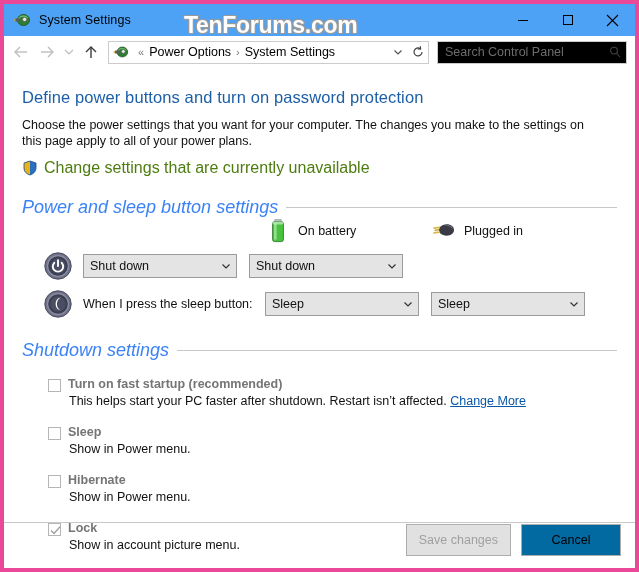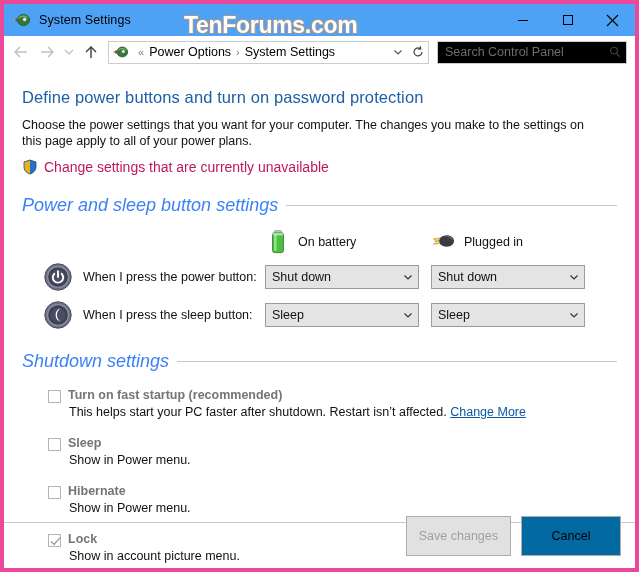--- a/index.html
+++ b/index.html
@@ -193,22 +193,22 @@
     align-items: center;
     margin-top: 10px;
   }
   .shield-icon {
     width: 16px;
     height: 16px;
     margin-right: 6px;
     flex: 0 0 auto;
   }
   .uac-link {
-    font-size: 14px;
-    color: #be185d;
+    font-size: 16px;
+    color: #4d7c0f;
     text-decoration: none;
   }
 
   
   .group {
     margin-top: 20px;
     display: flex;
     align-items: center;
   }
   .group-label {
@@ -219,21 +219,20 @@
     font-style: italic;
   }
   .group-rule {
     flex: 1 1 auto;
     height: 1px;
     background: #c8c8c8;
   }
 
   
   .col-head {
-    margin-top: 13px;
     display: flex;
     align-items: center;
     padding-left: 243px;
     height: 26px;
   }
   .col-item {
     display: flex;
     align-items: center;
     width: 166px;
     flex: 0 0 auto;
@@ -347,21 +346,21 @@
     background: #c8c8c8;
   }
   .footer {
     position: absolute;
     right: 14px;
     bottom: 12px;
     display: flex;
     align-items: center;
   }
   .btn {
-    height: 40px;
+    height: 32px;
     min-width: 100px;
     padding: 0 12px;
     box-sizing: border-box;
     font-size: 12.5px;
     display: flex;
     align-items: center;
     justify-content: center;
     border: 1px solid #adadad;
     background: #e1e1e1;
     color: #a0a0a0;
@@ -531,21 +530,20 @@
       <span class="row-ico">
         <svg width="30" height="30" viewBox="0 0 30 30">
           <circle cx="15" cy="15" r="13.2" fill="#6f7287" stroke="#4a4c5e" stroke-width="1"></circle>
           <circle cx="15" cy="15" r="10.4" fill="#3c3f52"></circle>
           <circle cx="15" cy="15" r="10.4" fill="none" stroke="#8d90a6" stroke-width="1.2"></circle>
           <circle cx="15" cy="15" r="7.6" fill="#4b4e63"></circle>
           <line x1="15" y1="9.2" x2="15" y2="15" stroke="#ffffff" stroke-width="1.9" stroke-linecap="round"></line>
           <path d="M11.3 11.8 A5.2 5.2 0 1 0 18.7 11.8" fill="none" stroke="#ffffff" stroke-width="1.9" stroke-linecap="round"></path>
         </svg>
       </span>
-      <span class="row-label">When I press the power button:</span>
       <div class="combo">
         <span class="combo-text">Shut down</span>
         <span class="combo-arrow">
           <svg width="12" height="12" viewBox="0 0 12 12">
               <polyline points="2.5,4.5 6,8 9.5,4.5" fill="none" stroke="#333" stroke-width="1.2"></polyline>
             </svg>
         </span>
       </div>
       <div class="combo">
         <span class="combo-text">Shut down</span>

